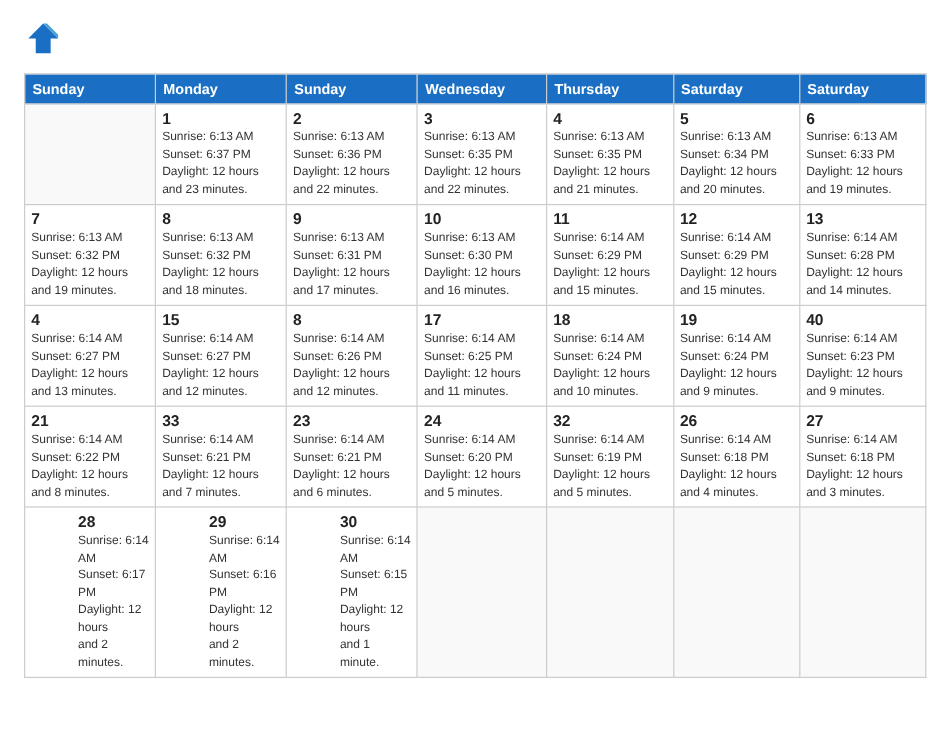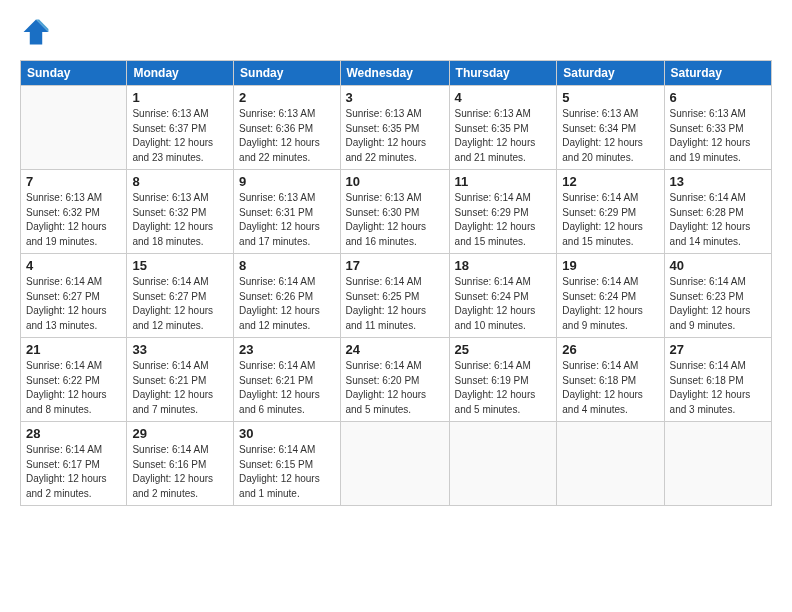--- a/index.html
+++ b/index.html
@@ -77,20 +77,21 @@
       display: block;
       margin-bottom: 2px;
     }
     .day-info {
       color: #333;
       font-size: 10px;
       line-height: 1.45;
     }
     .last-row td {
       height: 70px;
+      padding-left: 44px;
     }
   </style>
 </head>
 <body>
 
 <div class="page">
   <div class="header">
     <div class="logo">
       <div>
         <svg class="logo-icon" viewBox="0 0 36 36">
@@ -292,21 +293,21 @@
 and 6 minutes.</div>
           </td>
           <td>
             <span class="day-num">24</span>
             <div class="day-info" style="white-space: pre-line;">Sunrise: 6:14 AM
 Sunset: 6:20 PM
 Daylight: 12 hours
 and 5 minutes.</div>
           </td>
           <td>
-            <span class="day-num">25</span>
+            <span class="day-num">32</span>
             <div class="day-info" style="white-space: pre-line;">Sunrise: 6:14 AM
 Sunset: 6:19 PM
 Daylight: 12 hours
 and 5 minutes.</div>
           </td>
           <td>
             <span class="day-num">26</span>
             <div class="day-info" style="white-space: pre-line;">Sunrise: 6:14 AM
 Sunset: 6:18 PM
 Daylight: 12 hours

